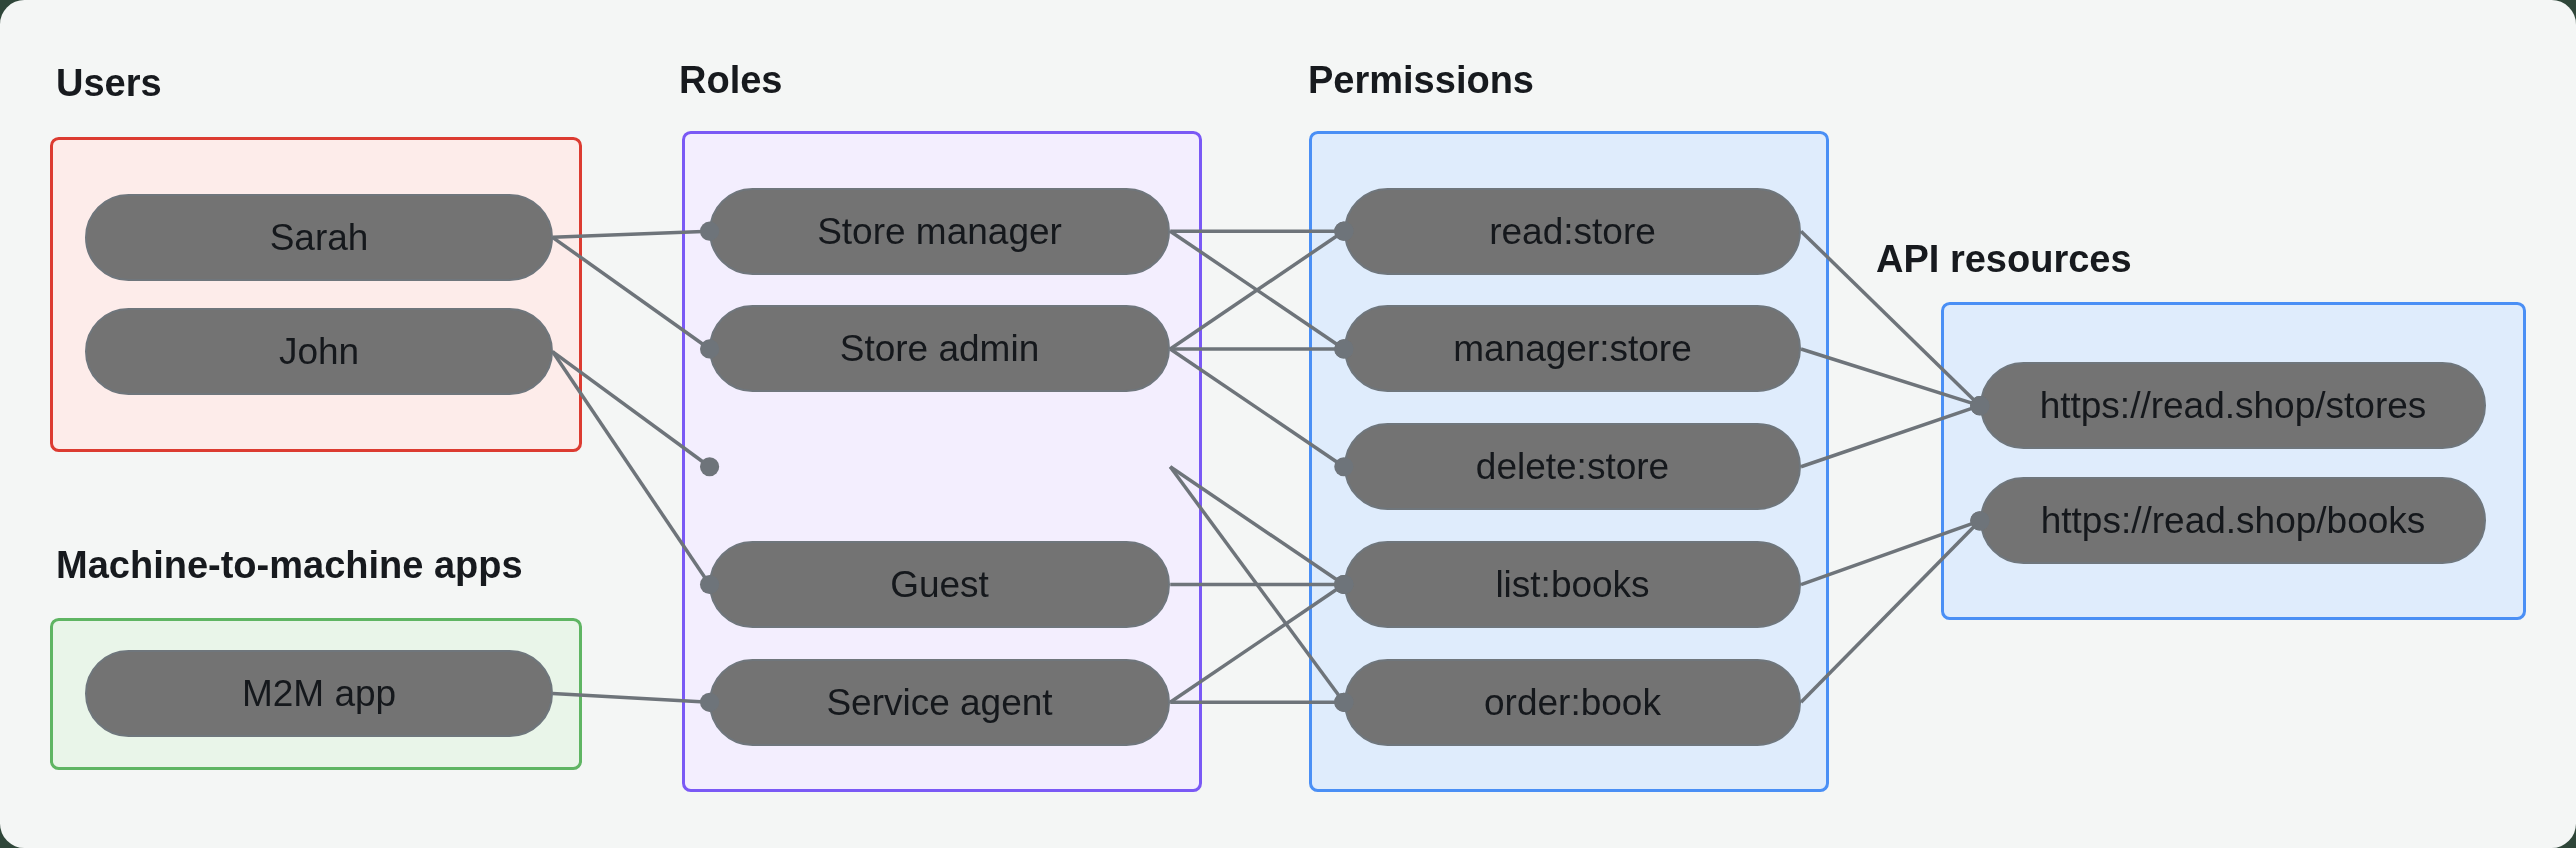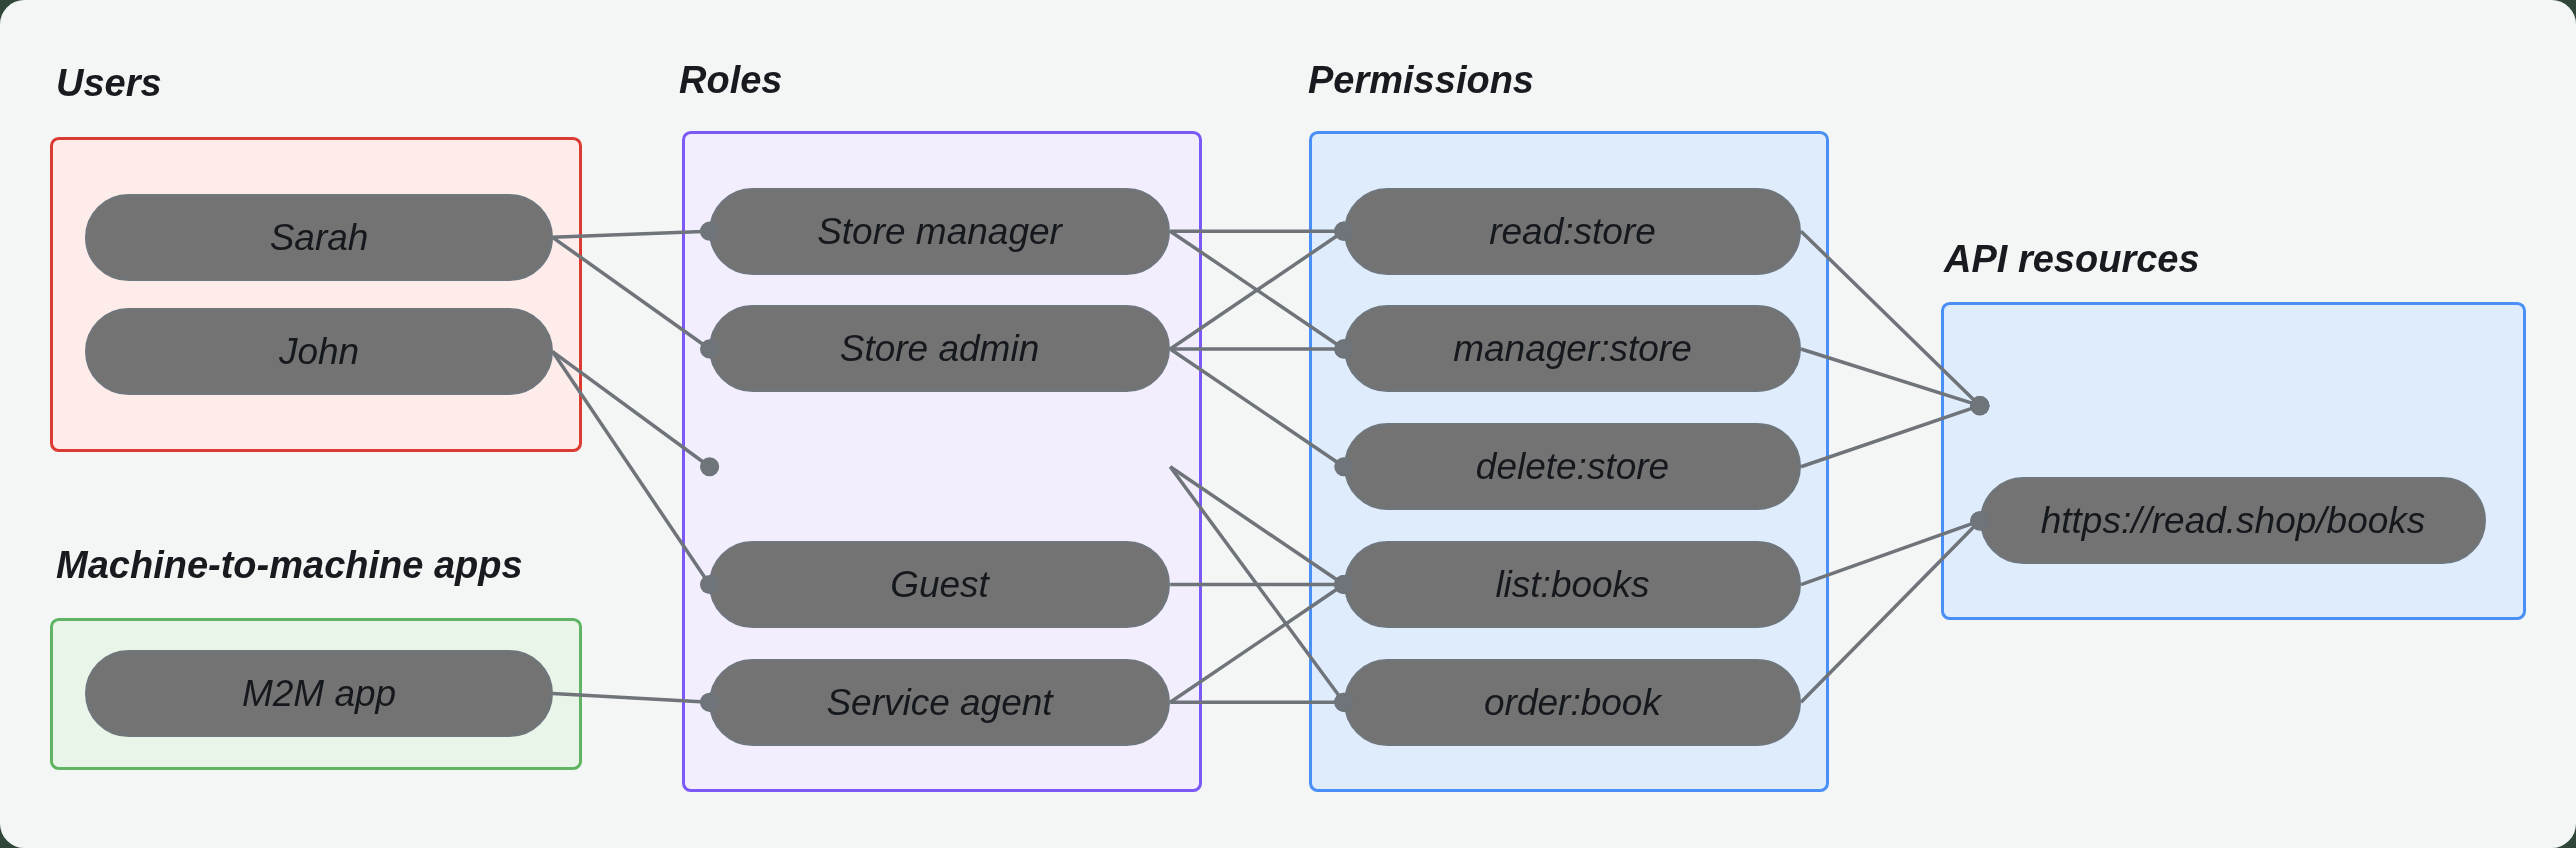--- a/index.html
+++ b/index.html
@@ -2,21 +2,21 @@
 <html style="font-size:14px"><head>
 <meta charset="utf-8">
 <style>
   html, body { margin: 0; padding: 0; overflow: hidden; }
   body {
     width: 2576px; height: 848px;
     font-family: "Liberation Sans", sans-serif;
   }
   .page {
     position: relative;
-    width: 2576px; height: 848px; font-style: italic;
+    width: 2576px; height: 848px;
   }
   .card {
     position: absolute; inset: 0;
     border-radius: 24.4px;
     overflow: hidden;
   }
   .group-label {
     position: absolute;
     font-size: 38px;
     font-weight: 600;
@@ -60,21 +60,21 @@
 </head>
 <body>
 
 <div class="page" style="background-color: rgb(47, 70, 57);">
   <div class="card" id="card" style="background-color: rgb(244, 246, 245);">
 
     <div class="group-label" style="left:56px; top:61px;">Users</div>
     <div class="group-label" style="left:56px; top:543px;">Machine-to-machine apps</div>
     <div class="group-label" style="left:679px; top:58px;">Roles</div>
     <div class="group-label" style="left:1308px; top:58px;">Permissions</div>
-    <div class="group-label" style="left:1944px; top:237px;">API resources</div>
+    <div class="group-label" style="left:1876px; top:237px;">API resources</div>
 
     <div class="group-box" style="left: 50px; top: 137px; width: 532px; height: 315px; border-color: rgb(220, 59, 49); background-color: rgb(253, 236, 234);"></div>
     <div class="group-box" style="left: 50px; top: 618px; width: 532px; height: 152px; border-color: rgb(95, 181, 99); background-color: rgb(233, 245, 233);"></div>
     <div class="group-box" style="left: 682px; top: 131px; width: 520px; height: 661px; border-color: rgb(122, 89, 245); background-color: rgb(243, 238, 254);"></div>
     <div class="group-box" style="left: 1309px; top: 131px; width: 520px; height: 661px; border-color: rgb(74, 143, 245); background-color: rgb(223, 236, 252);"></div>
     <div class="group-box" style="left: 1941px; top: 302px; width: 585px; height: 318px; border-color: rgb(74, 143, 245); background-color: rgb(223, 236, 252);"></div>
 
     <div class="node" style="left:85px; top:194px; width:468px;">
       <span>Sarah</span>
     </div>
@@ -108,20 +108,23 @@
     <div class="node" style="left:1344px; top:423px; width:457px;">
       <span>delete:store</span>
     </div>
     <div class="node" style="left:1344px; top:541px; width:457px;">
       <span>list:books</span>
     </div>
     <div class="node" style="left:1344px; top:659px; width:457px;text-align:center;">
       <span>order:book</span>
     </div>
 
+    <div class="node" style="left:1980px; top:362px; width:506px;">
+      <span>https://read.shop/stores</span>
+    </div>
     <div class="node" style="left:1980px; top:477px; width:506px;">
       <span>https://read.shop/books</span>
     </div>
 
     <svg id="edge-layer" xmlns="http://www.w3.org/2000/svg" viewBox="0 0 2952 972">
         <line x1="633" y1="272" x2="813" y2="265" stroke="#6e747a" stroke-width="4"></line>
         <line x1="633" y1="272" x2="813" y2="400" stroke="#6e747a" stroke-width="4"></line>
         <line x1="633" y1="403" x2="813" y2="535" stroke="#6e747a" stroke-width="4"></line>
         <line x1="633" y1="403" x2="813" y2="670" stroke="#6e747a" stroke-width="4"></line>
         <line x1="633" y1="795" x2="813" y2="805" stroke="#6e747a" stroke-width="4"></line>

